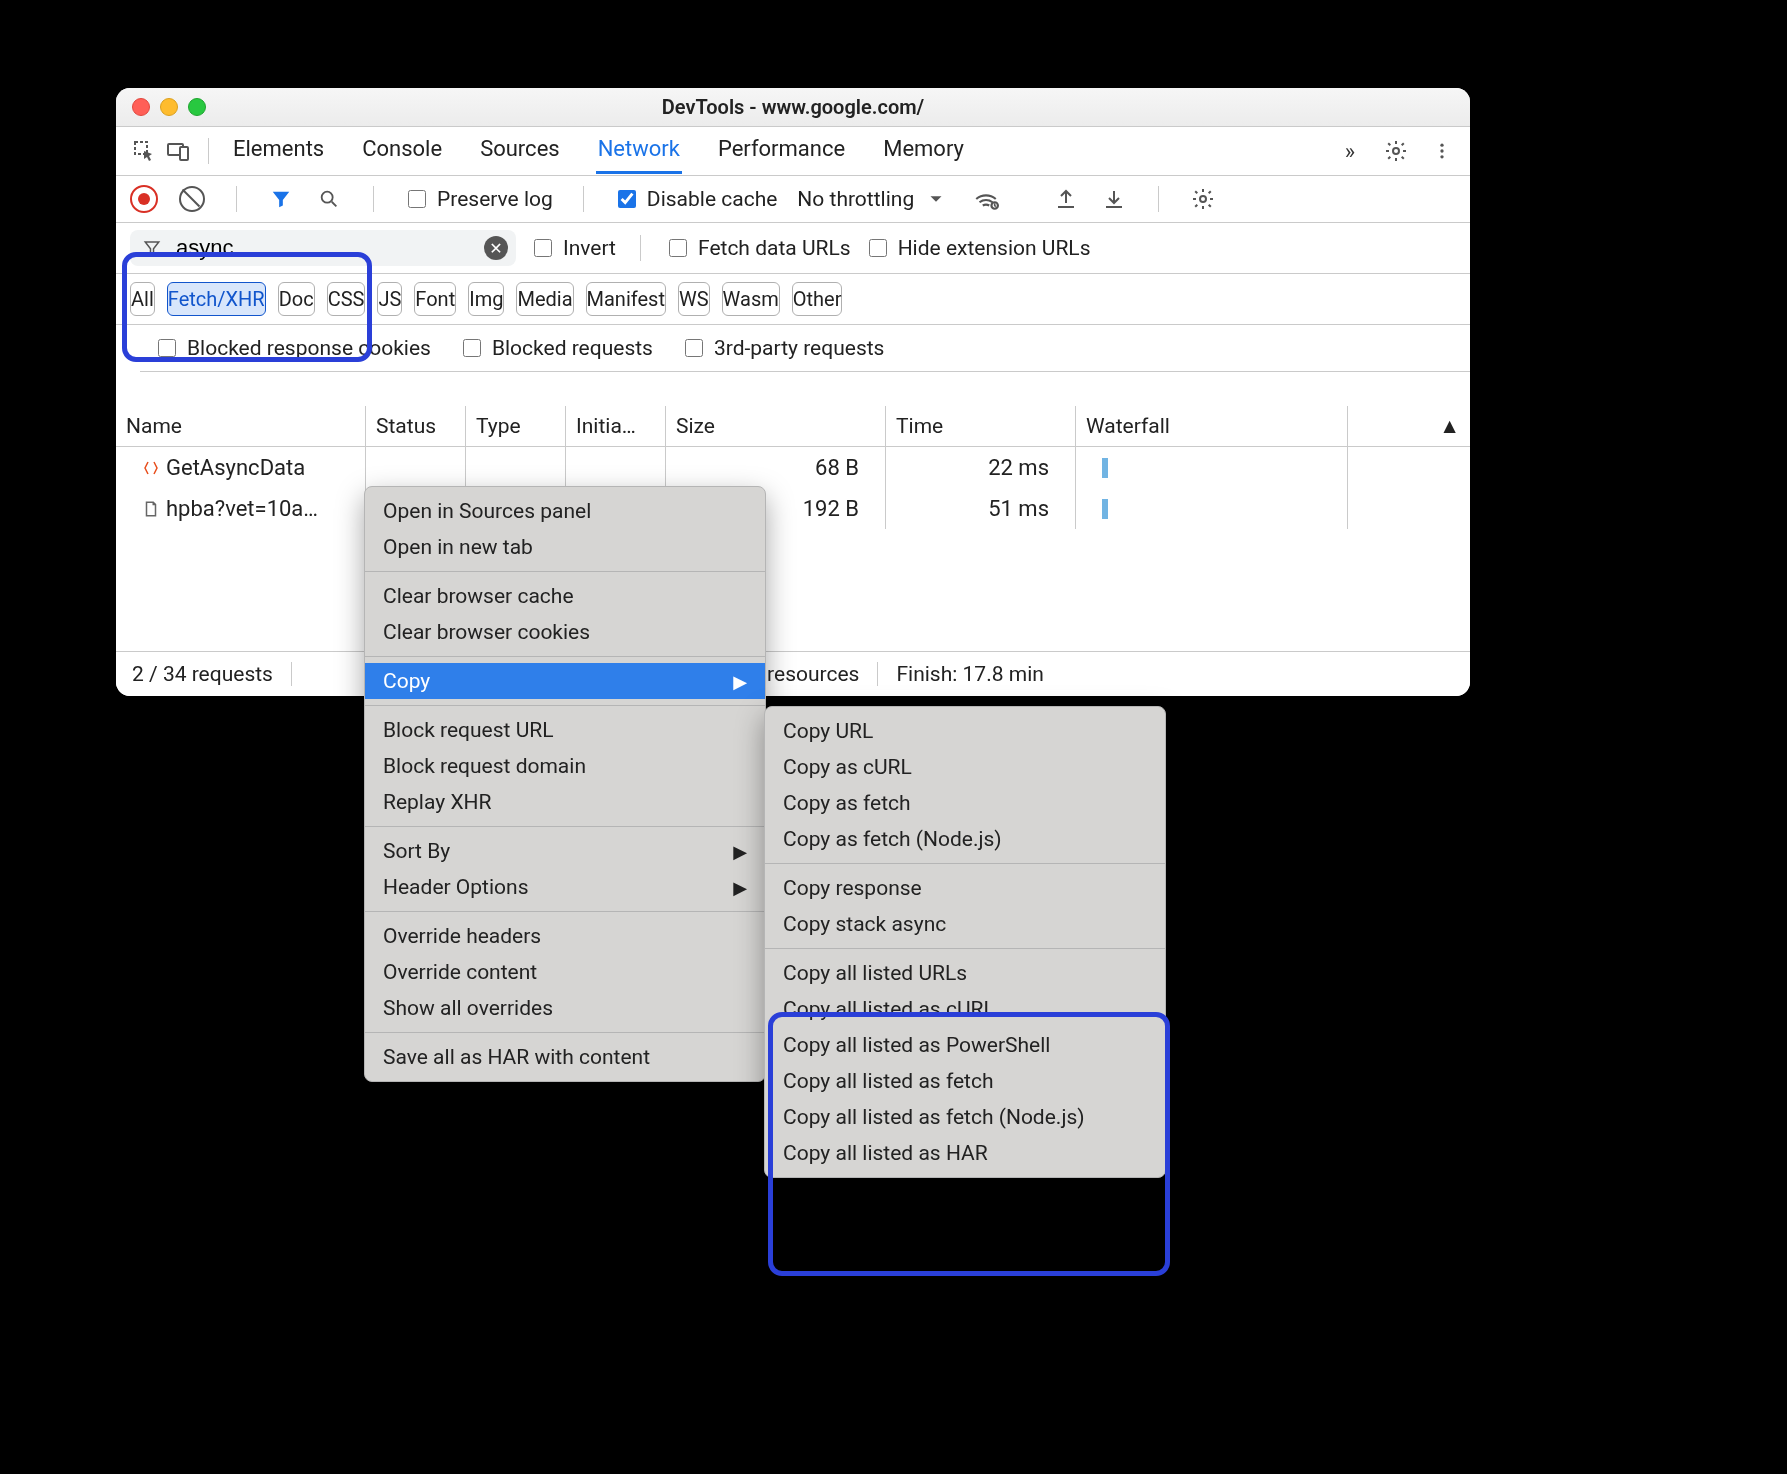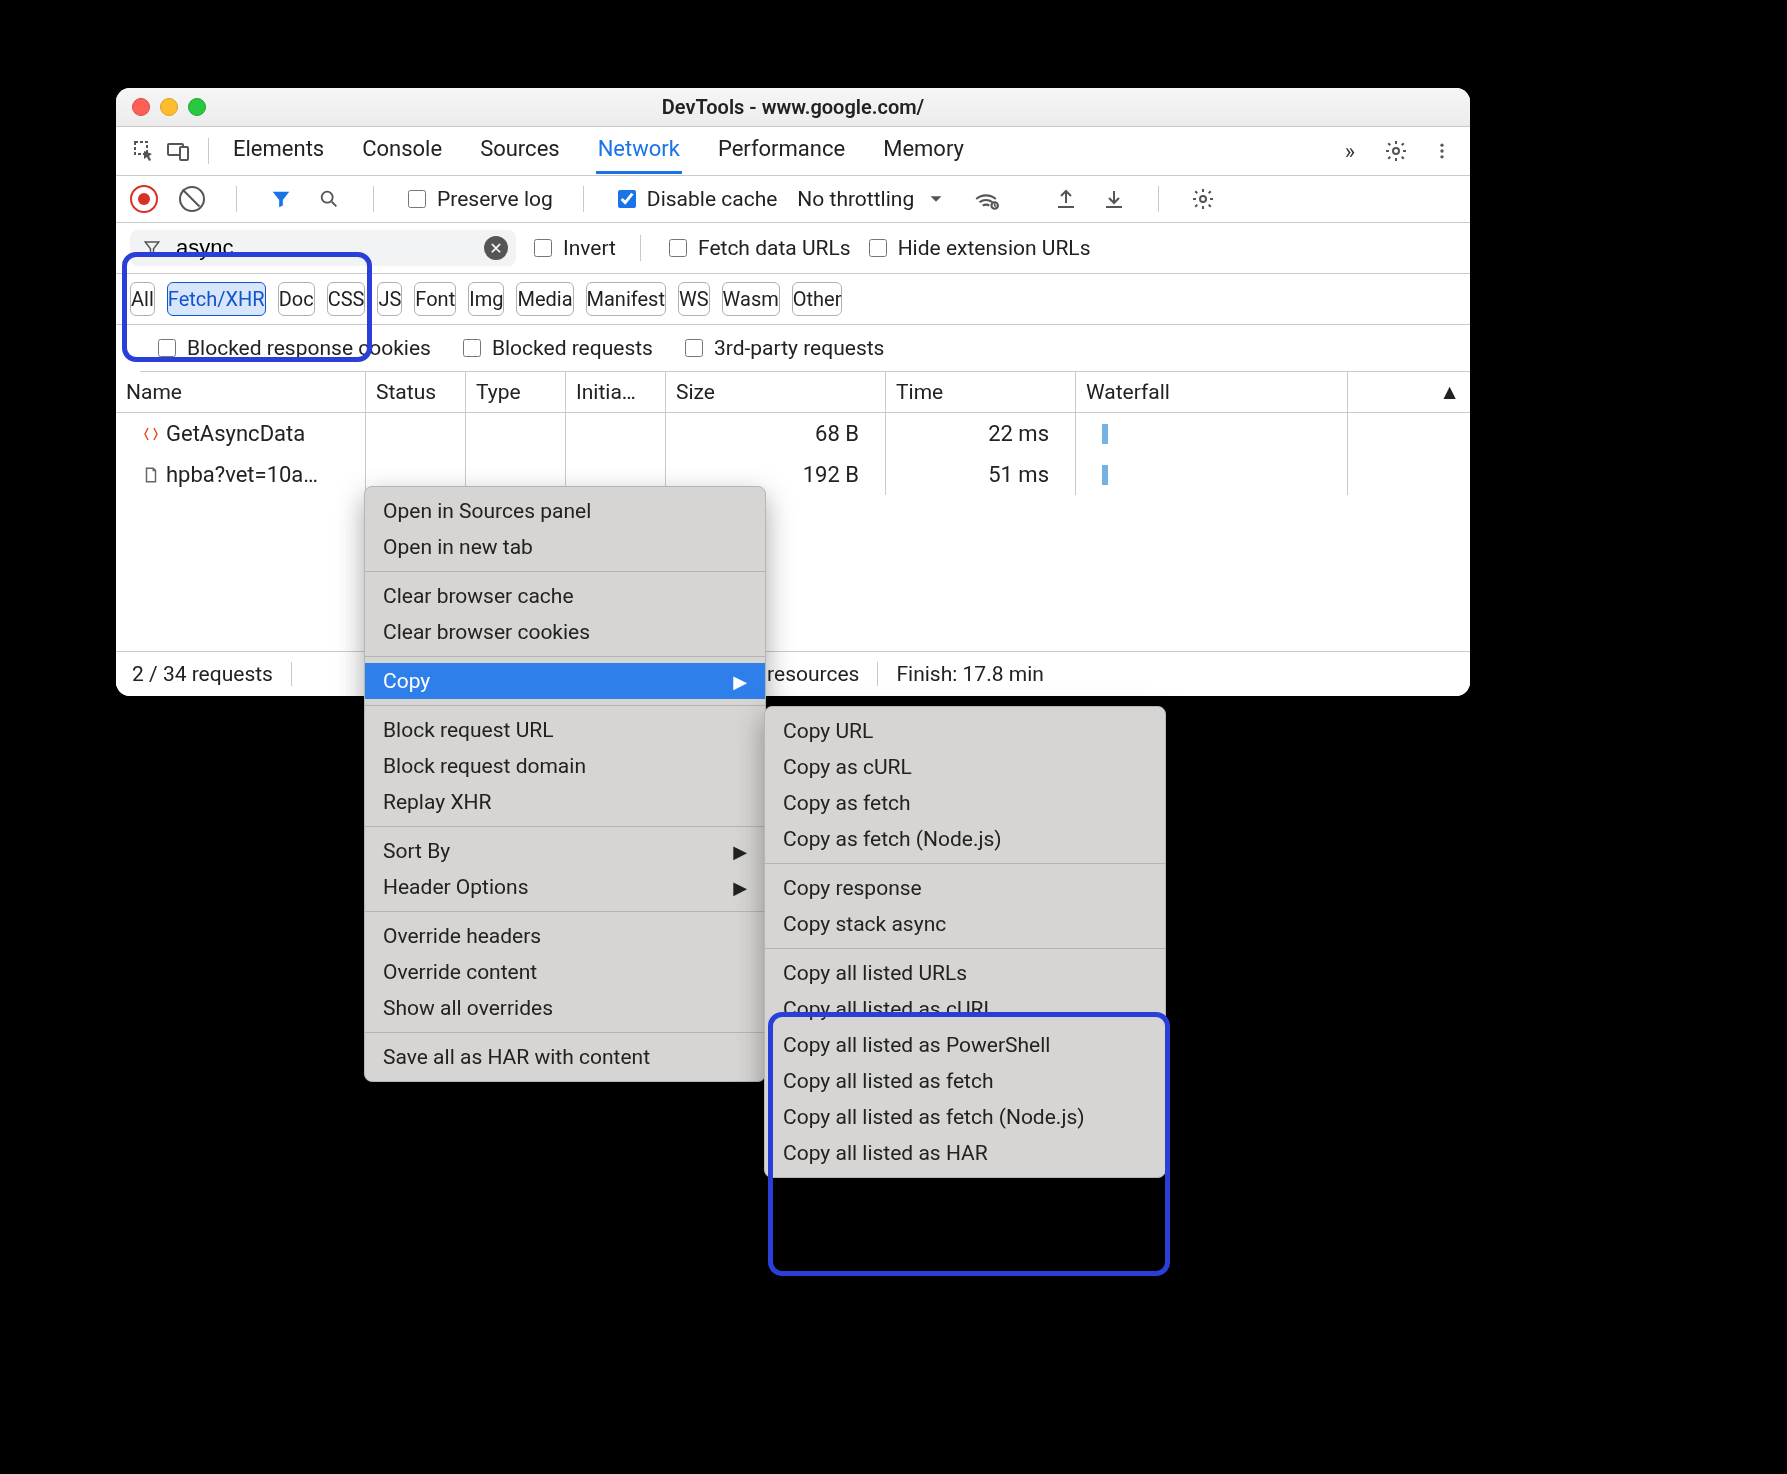--- a/index.html
+++ b/index.html
@@ -108,21 +108,21 @@
     z-index:5;
   }
   .pills { display:flex; gap:12px; }
   .pill { border:1px solid var(--pill-border); border-radius:6px; padding:4px 0; font-size:20px;}
   .pill.selected { background:var(--pill-selected-bg); color:var(--pill-selected-text); border-color:var(--pill-selected-text);}
 
   
   .filterbar3 { height:46px; gap:28px; font-size:21px;margin-left:24px;}
 
   
-  .table { display:flex; flex-direction:column; }
+  .table { display:flex; flex-direction:column;margin-top:34px; }
   .thead, .trow { display:grid;
     grid-template-columns: 250px 100px 100px 100px 220px 190px 272px 122px;
   }
   .thead { border-bottom:1px solid var(--border-light); }
   .th { padding:8px 10px; font-size:21px; border-right:1px solid var(--border-light); display:flex; align-items:center;}
   .th:last-child{border-right:none;}
   .th.sortcol{justify-content:flex-end;}
   .trow .td { padding:8px 26px; font-size:22px; border-right:1px solid var(--border-light); display:flex; align-items:center; white-space:nowrap; overflow:hidden; text-overflow:ellipsis;text-align:center;}
   .trow .td:last-child{border-right:none;}
   .td.right{justify-content:flex-end;}

